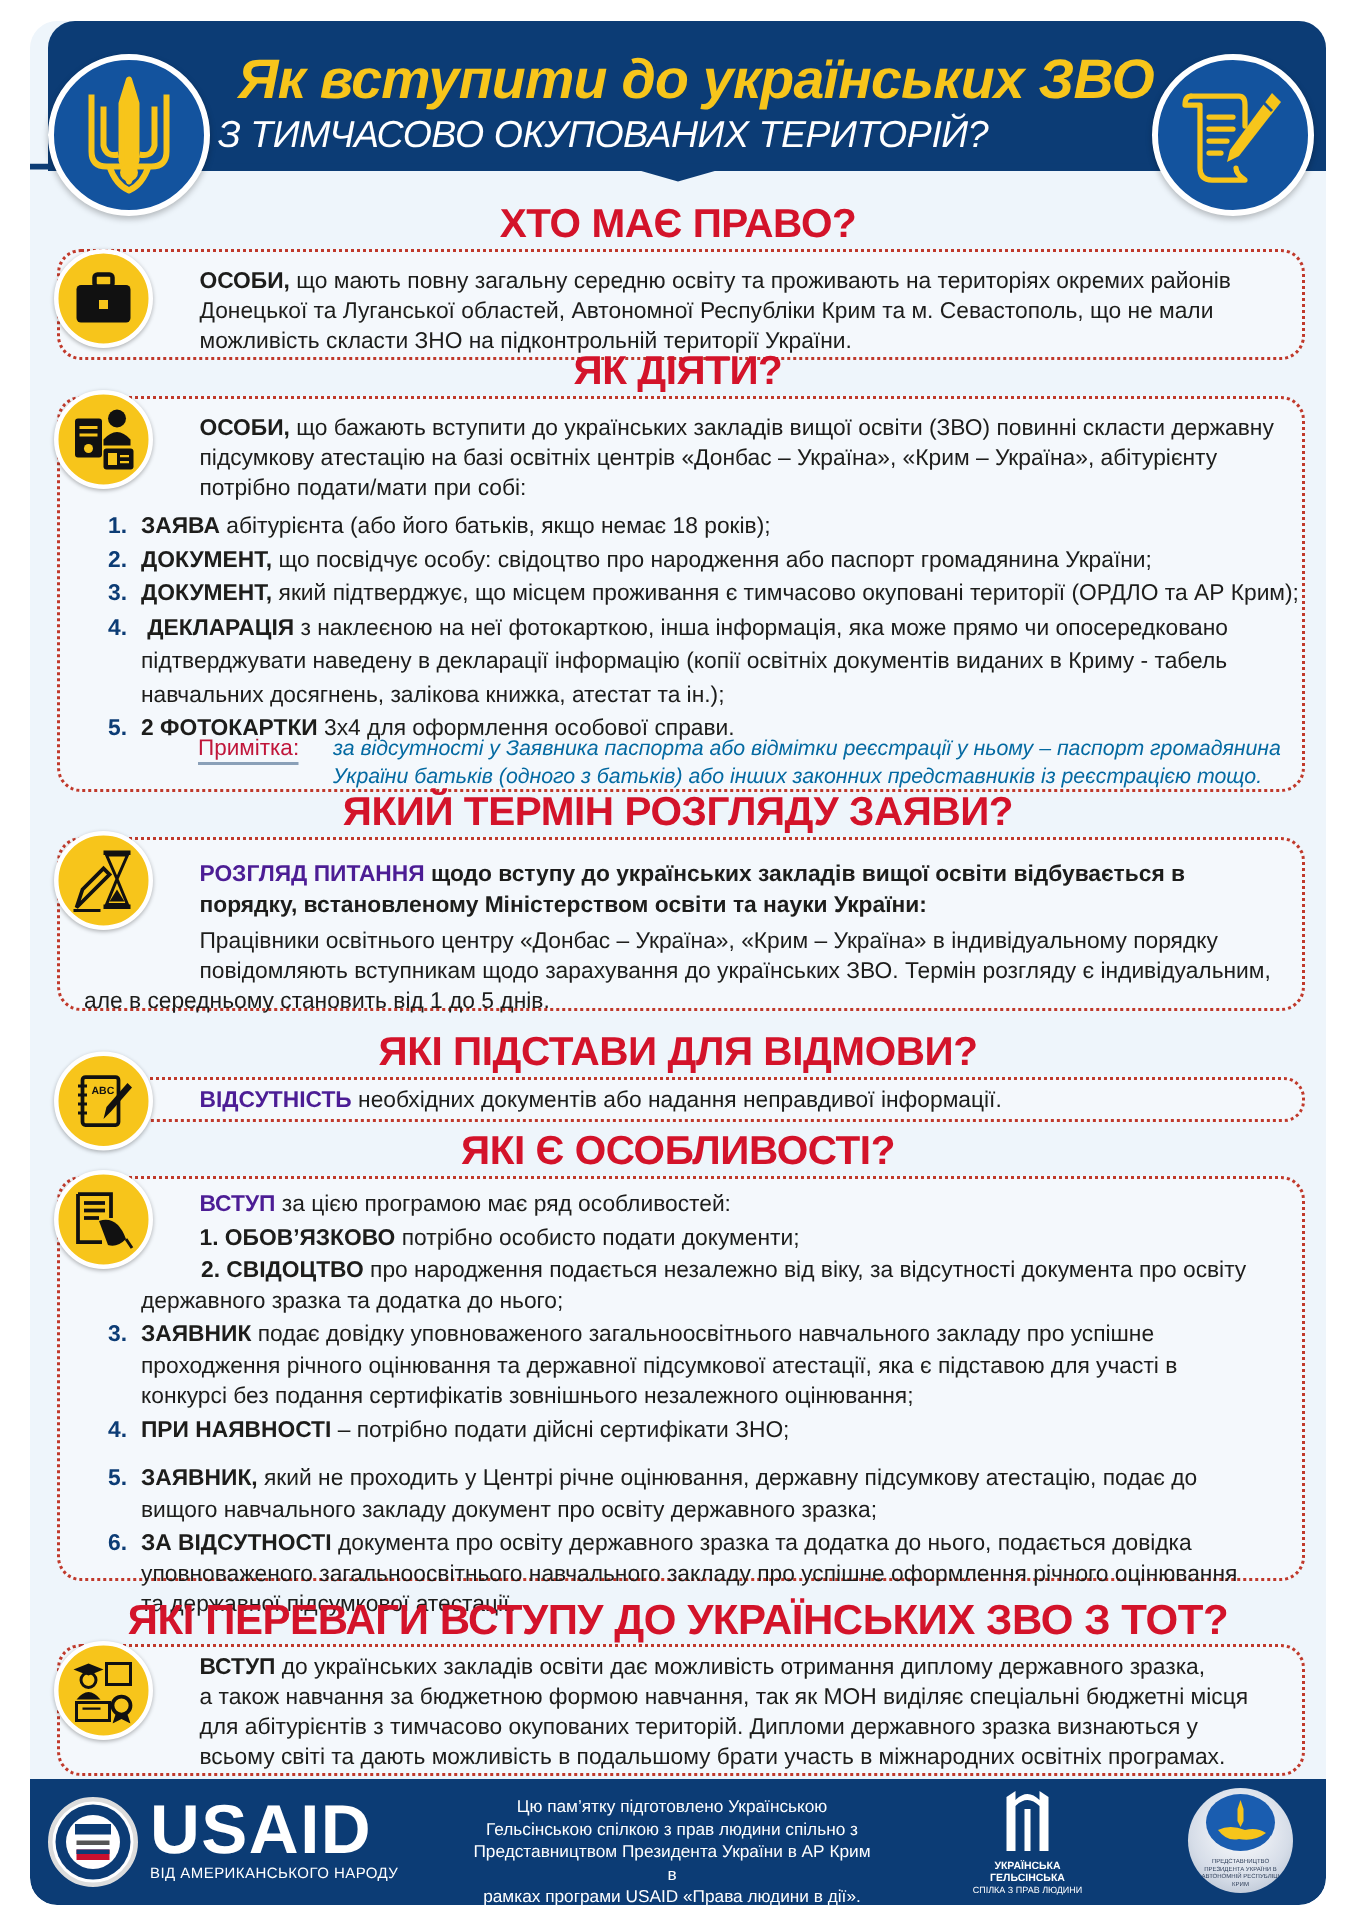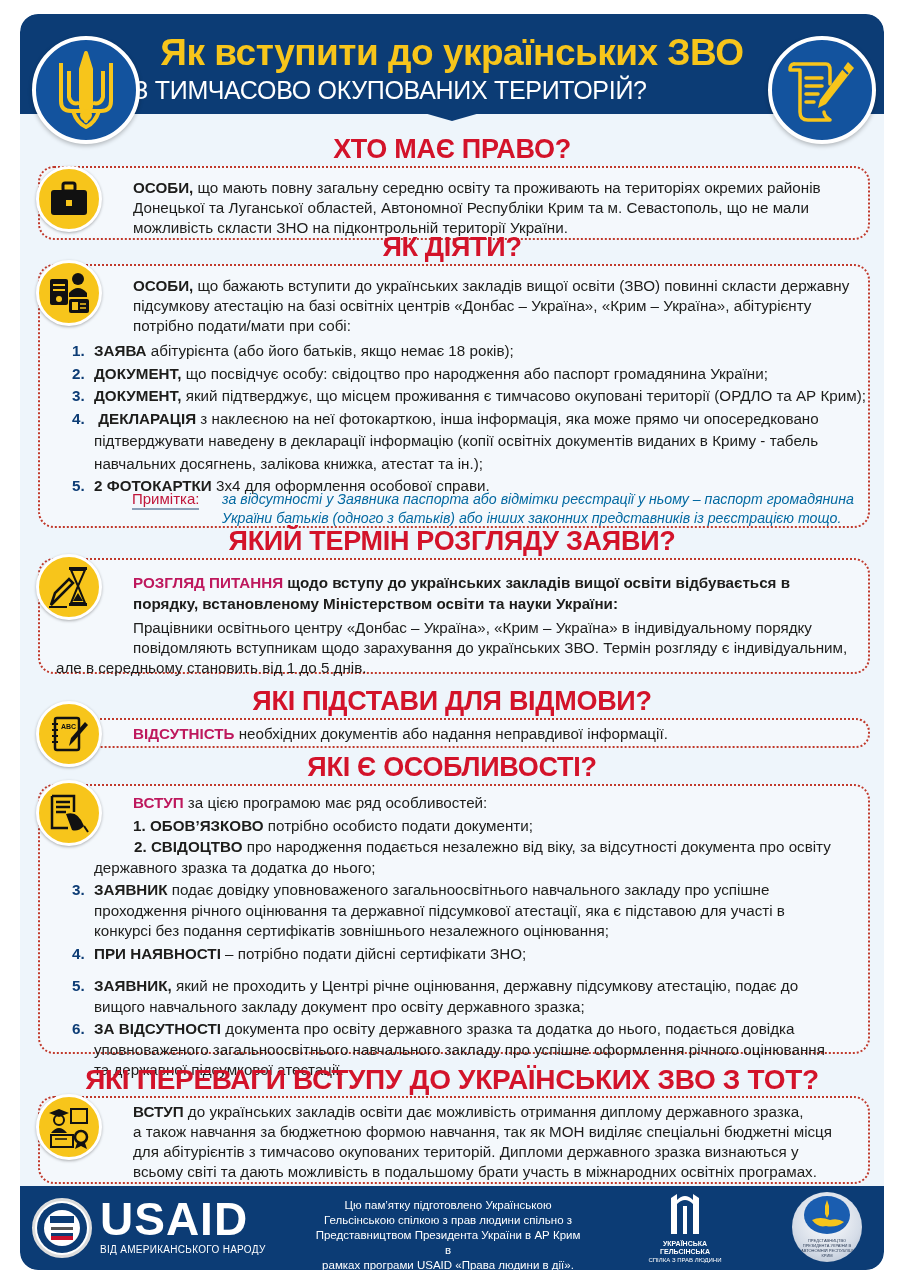--- a/index.html
+++ b/index.html
@@ -2,37 +2,37 @@
 <html><head>
   <meta charset="utf-8">
   <style>
     * { box-sizing: border-box; margin: 0; padding: 0; }
     html, body { width: 904px; height: 1280px; background: #ffffff; overflow: hidden; }
     body { font-family: "Liberation Sans", "DejaVu Sans", sans-serif; color: #1d1d1b; position: relative; }
 
     .page { position: absolute; left: 20px; top: 14px; width: 864px; height: 1256px; background: #eef5fb; border-radius: 18px 18px 18px 18px; overflow: hidden; }
 
     
-    .header { position: absolute; left: 0; top: 0; width: 864px; height: 100px; background: #0c3c75; border-radius: 18px 18px 0 0; }
+    .header { position: absolute; left: 12px; top: 0; width: 864px; height: 100px; background: #0c3c75; border-radius: 18px 18px 0 0; font-style: italic; }
     .header-notch { position: absolute; left: 0; top: 95px; width: 864px; height: 14px; }
     .title-main { position: absolute; left: 0; width: 864px; top: 18px; text-align: center; color: #f7c51b; font-weight: 700; font-size: 37px; letter-spacing: -0.5px; font-family: "Liberation Sans", sans-serif; }
     .title-sub { position: absolute; left: 0; width: 740px; top: 62px; text-align: center; color: #ffffff; font-size: 25px; font-family: "Liberation Sans", sans-serif; letter-spacing: -0.3px; }
 
     .emblem { position: absolute; width: 108px; height: 108px; border-radius: 50%; background: #13539e; border: 4px solid #ffffff; box-shadow: 0 2px 4px rgba(0,0,0,0.25); display: flex; align-items: center; justify-content: center; }
     .emblem.left { left: 12px; top: 22px; }
     .emblem.right { left: 748px; top: 22px; }
 
     
     .sec-title { position: absolute; left: 0; width: 864px; text-align: center; color: #d3132a; font-weight: 700; font-size: 27px; letter-spacing: -0.3px; }
     .box { position: absolute; left: 18px; width: 832px; border: 2px dotted #c0392b; border-radius: 16px; background: #f4f8fc; }
     .icon-circle { position: absolute; left: 16px; width: 66px; height: 66px; border-radius: 50%; background: #f7c51b; border: 3px solid #ffffff; box-shadow: 0 1px 3px rgba(0,0,0,0.3); display: flex; align-items: center; justify-content: center; }
 
     .txt { position: absolute; font-size: 15.2px; line-height: 20px; color: #1d1d1b; }
     .b { font-weight: 700; color: #1d1d1b; }
-    .bb { font-weight: 700; color: #be185d; }
+    .bb { font-weight: 700; color: #4c1d95; }
     .num { font-weight: 700; color: #0c3c75; display: inline-block; width: 22px; }
     .note-label { position: absolute; color: #c0163a; font-weight: 400; font-size: 15px; border-bottom: 2px solid #8aa0b8; padding-bottom: 1px; }
     .note-text { position: absolute; font-style: italic; font-size: 14.2px; line-height: 19px; color: #0369a1; }
 
     
     .footer { position: absolute; left: 0; top: 1172px; width: 864px; height: 84px; background: #0c3c75; border-radius: 0 0 18px 18px; }
     .usaid-seal { position: absolute; left: 12px; top: 12px; width: 60px; height: 60px; border-radius: 50%; background: #ffffff; border: 3px solid #dcdcdc; }
     .usaid-word { position: absolute; left: 80px; top: 6px; color: #ffffff; font-weight: 700; font-size: 46px; letter-spacing: 1px; }
     .usaid-sub { position: absolute; left: 80px; top: 58px; color: #ffffff; font-size: 10px; letter-spacing: 0.3px; }
     .credit { position: absolute; left: 292px; top: 12px; width: 272px; text-align: center; color: #ffffff; font-size: 11.5px; line-height: 15px; }

